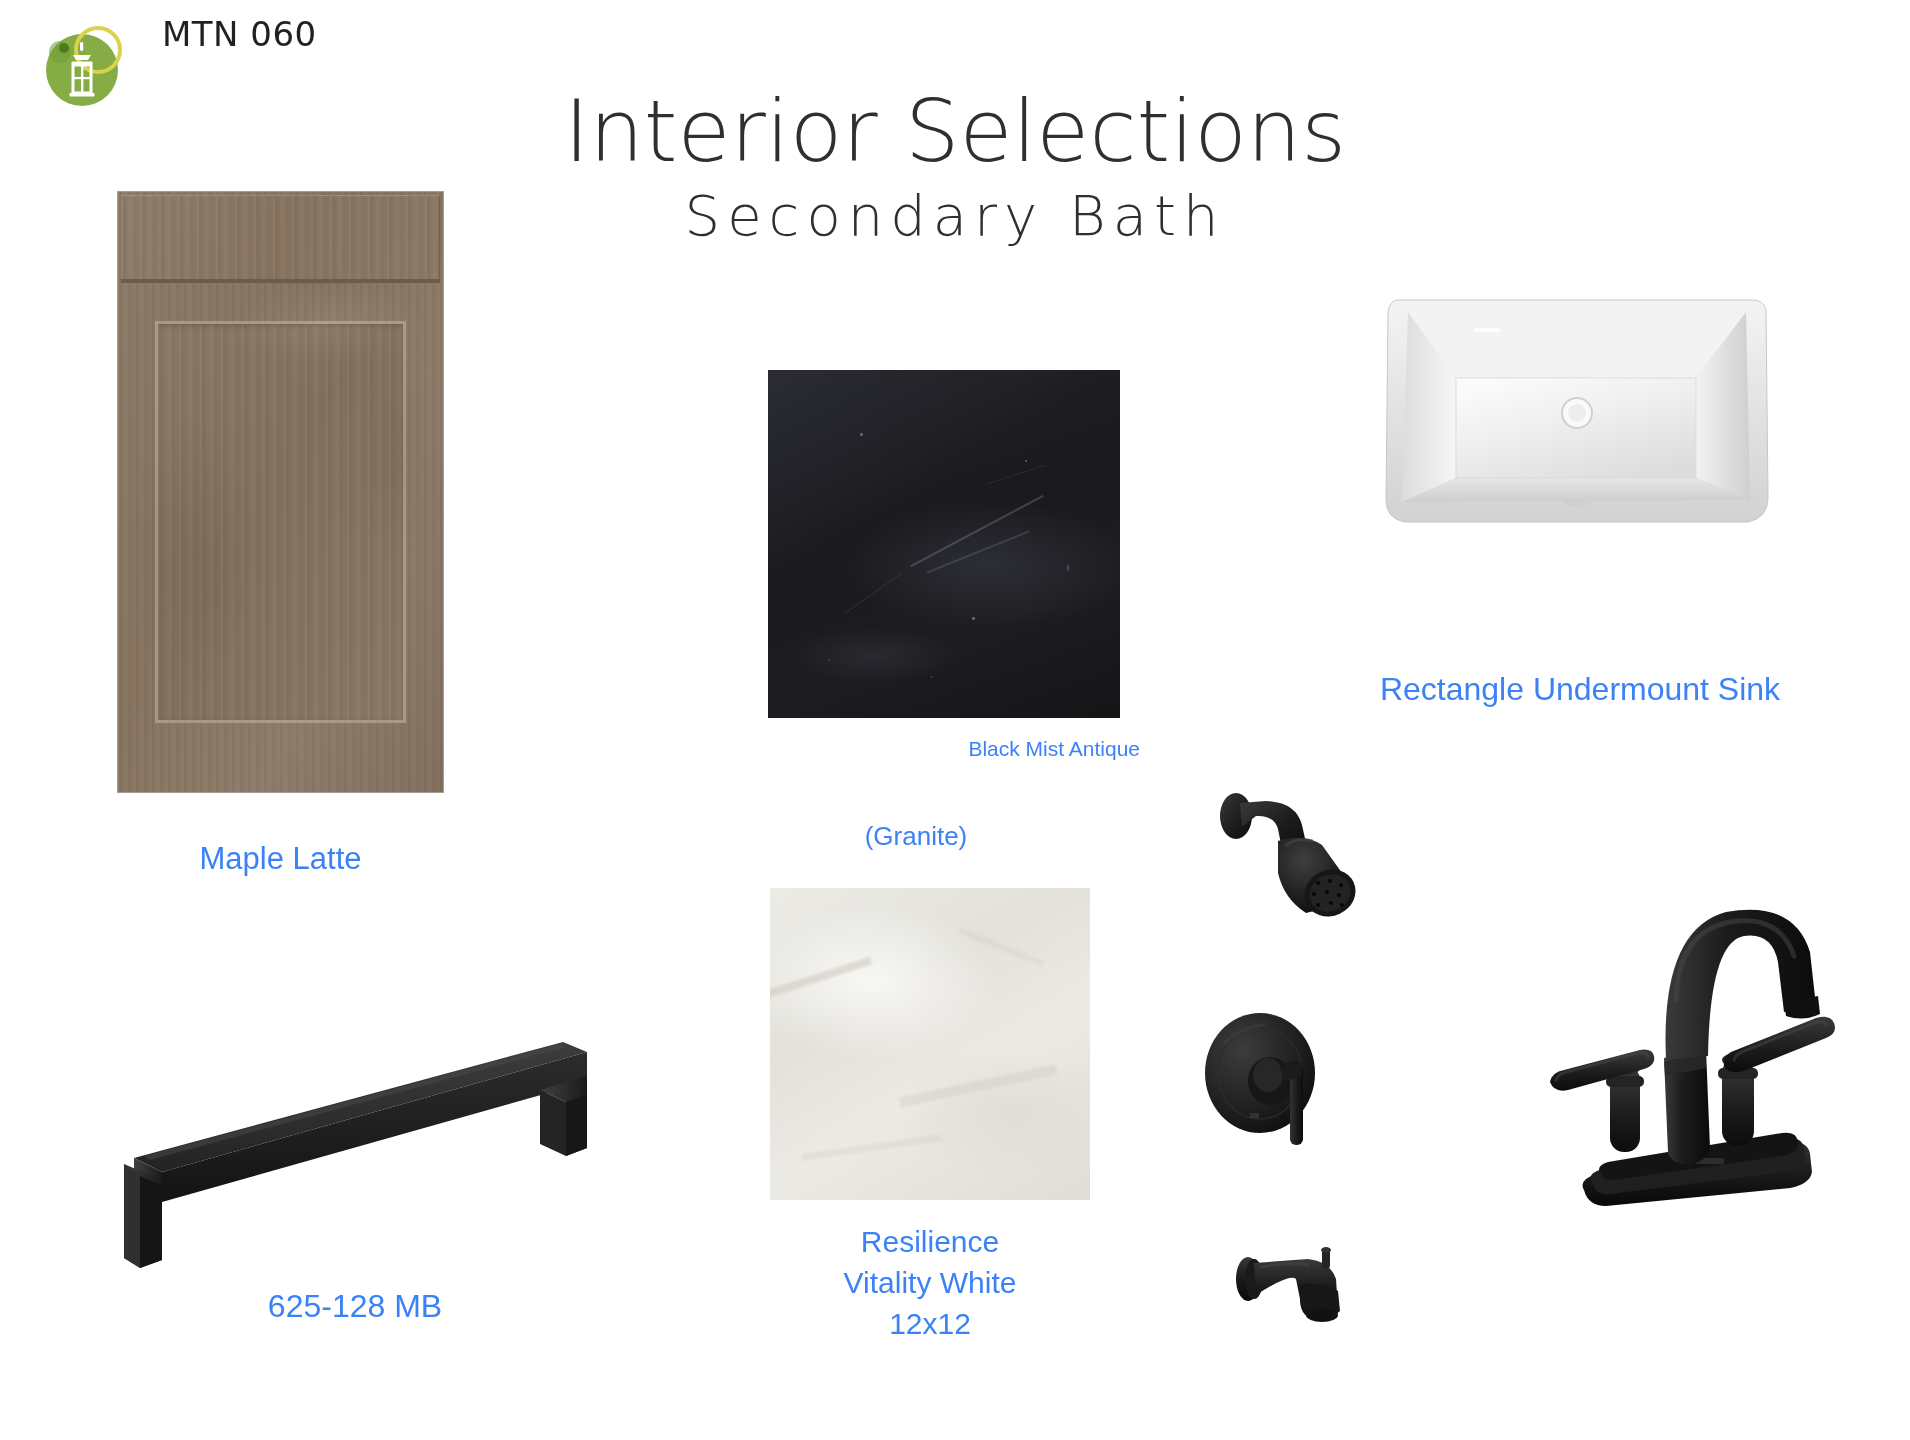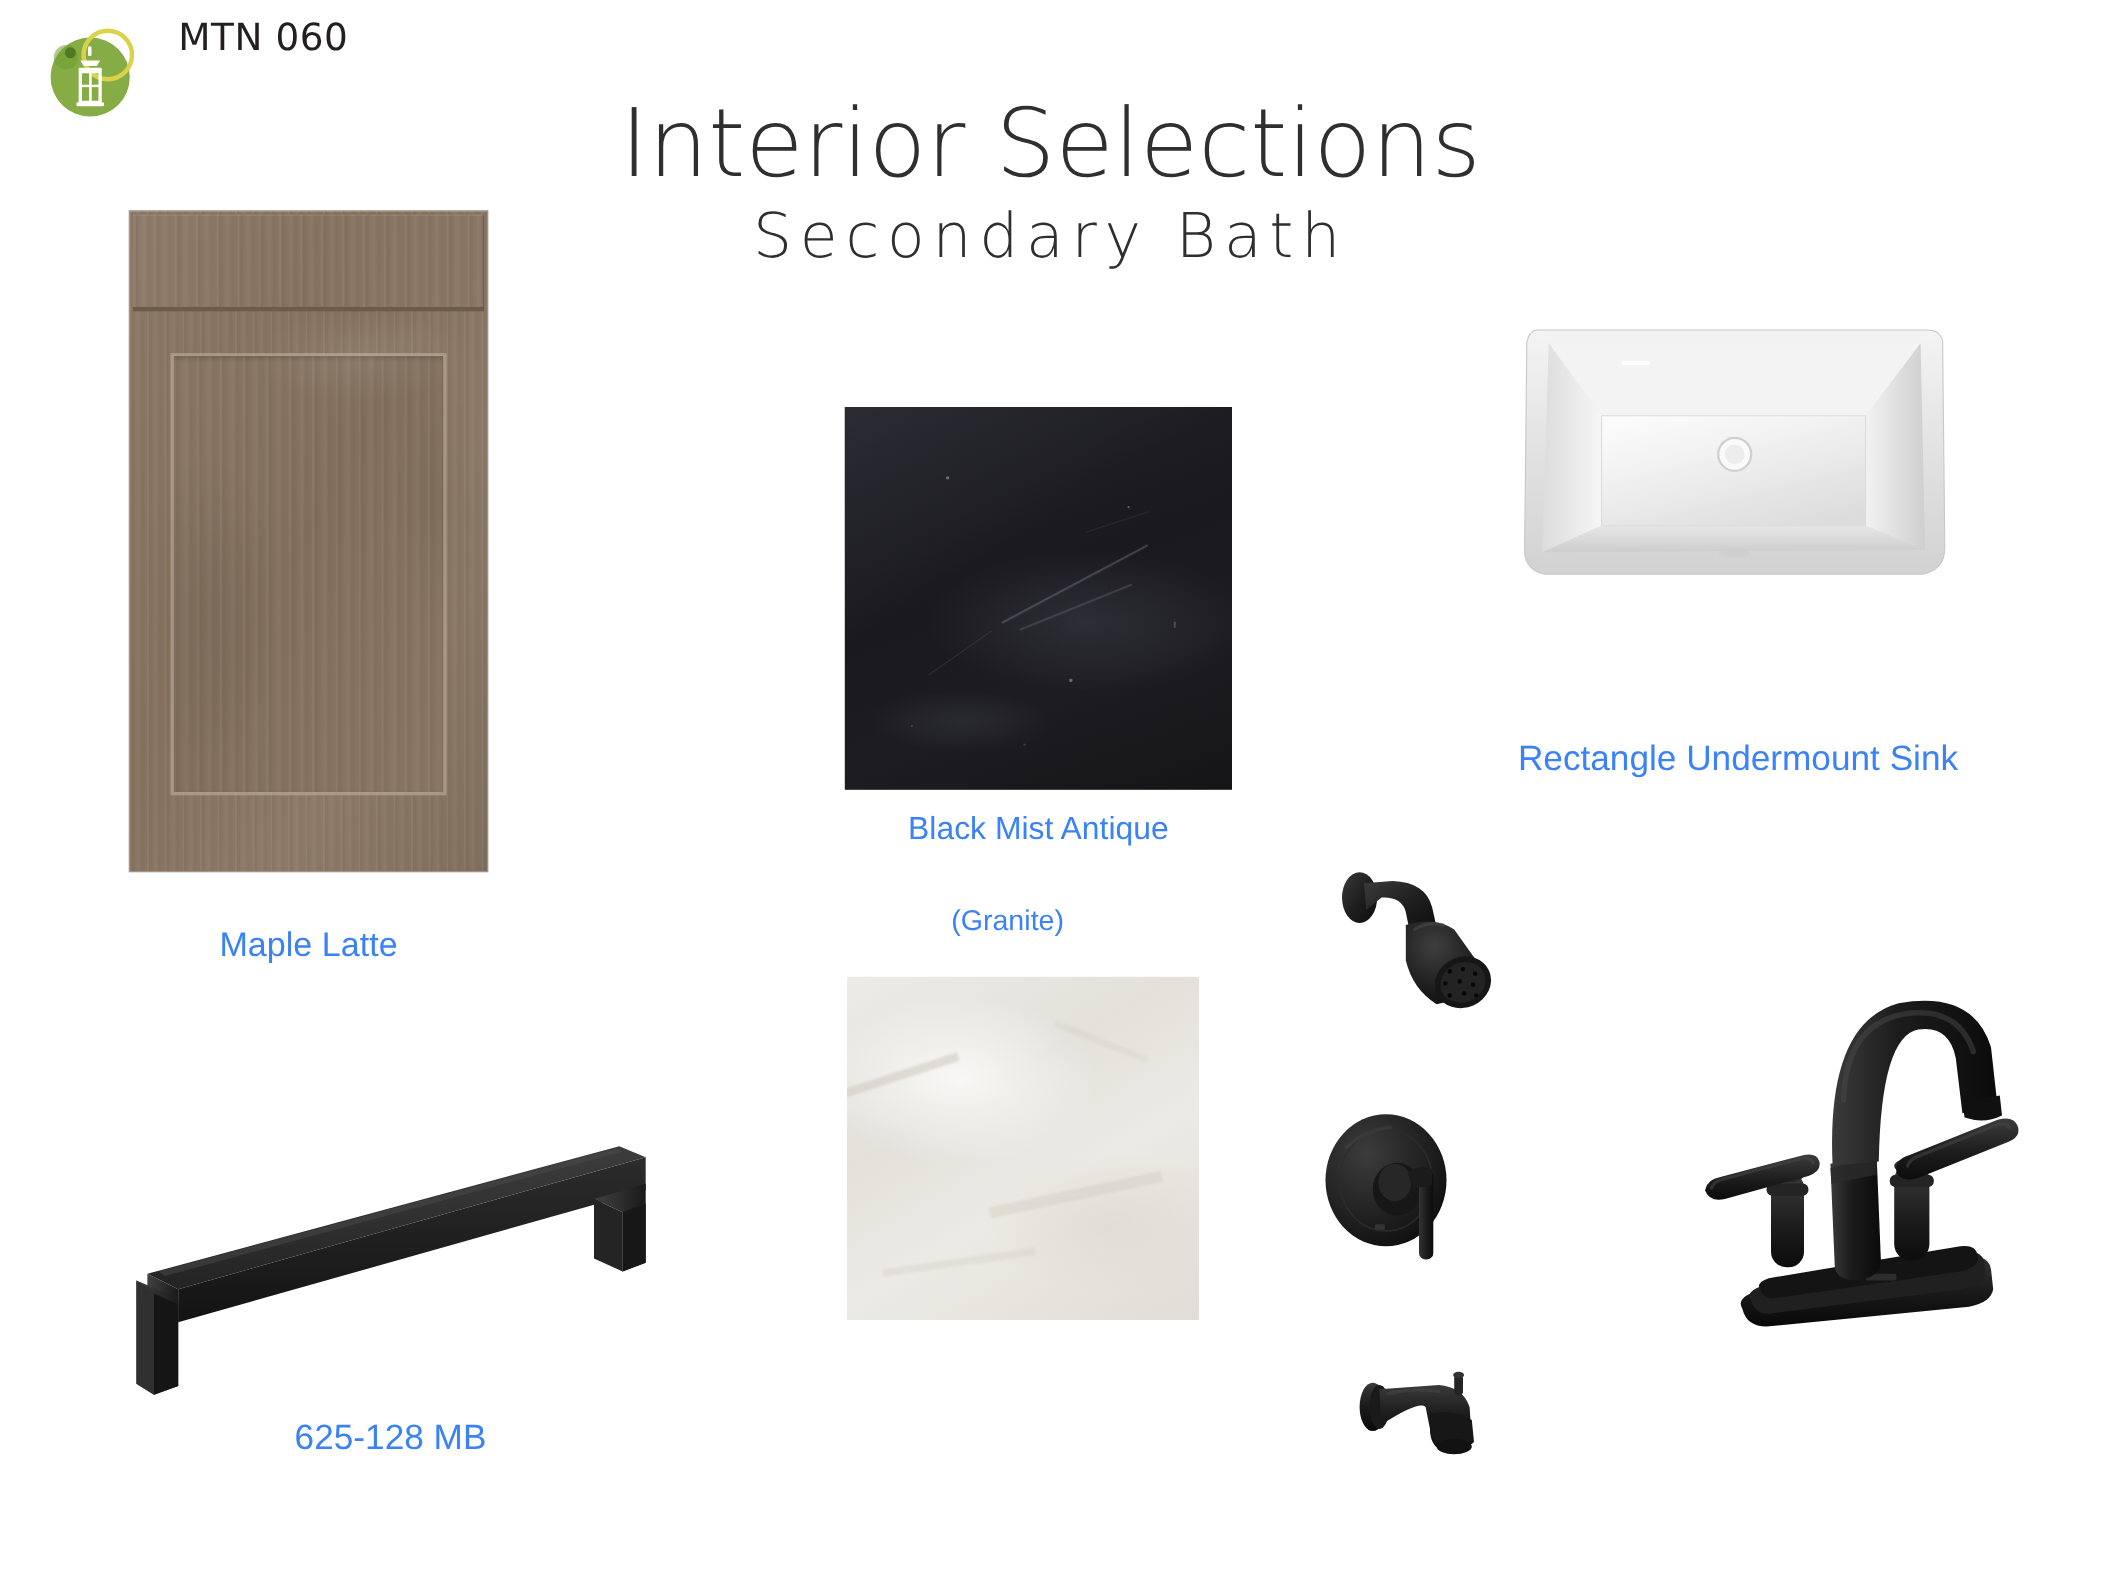--- a/index.html
+++ b/index.html
@@ -263,21 +263,21 @@
     <div class="vein" style="left:20%; top:64%; width:70px; height:1.2px; transform:rotate(-35deg); opacity:.5;"></div>
     <div class="vein" style="left:62%; top:30%; width:60px; height:1px; transform:rotate(-18deg); opacity:.4;"></div>
     <div class="fleck" style="left:26%; top:18%; width:3px; height:3px;"></div>
     <div class="fleck" style="left:73%; top:26%; width:2px; height:2px;"></div>
     <div class="fleck" style="left:58%; top:71%; width:2.5px; height:2.5px;"></div>
     <div class="fleck" style="left:85%; top:56%; width:2px; height:6px; border-radius:2px; opacity:.55;"></div>
     <div class="fleck" style="left:17%; top:83%; width:2px; height:2px; opacity:.5;"></div>
     <div class="fleck" style="left:46%; top:88%; width:3px; height:2px; opacity:.4;"></div>
   </div>
   <div class="caption cap-lg" style="left:748px; top:735px; width:392px;">
-    <span class="line" style="font-size:29px;">Black Mist Antique</span>
+    <span class="line" style="font-size:21px;text-align:right;">Black Mist Antique</span>
   </div>
   <div class="caption cap-sm" style="left:720px; top:782px; width:392px;margin-top:38px;">
     <span class="line">(Granite)</span>
   </div>
 
   <div class="sink">
     <svg width="398" height="290" viewBox="0 0 398 290" aria-hidden="true">
       <defs>
         <linearGradient id="rimG" x1="0" y1="0" x2="0" y2="1">
           <stop offset="0%" stop-color="#f4f4f4"></stop>
@@ -327,20 +327,25 @@
   </div>
   <div class="caption cap-md" style="left:1350px; top:668px; width:460px;">
     <span class="line" style="font-size:32px;">Rectangle Undermount Sink</span>
   </div>
 
   <div class="tile">
     <div class="tvein" style="left:-5%; top:28%; width:120px; height:8px; transform:rotate(-18deg);"></div>
     <div class="tvein" style="left:40%; top:62%; width:160px; height:10px; transform:rotate(-12deg); opacity:.7;"></div>
     <div class="tvein" style="left:58%; top:18%; width:90px; height:6px; transform:rotate(22deg); opacity:.5;"></div>
     <div class="tvein" style="left:10%; top:82%; width:140px; height:7px; transform:rotate(-8deg); opacity:.55;"></div>
+  </div>
+  <div class="caption cap-md" style="left:690px; top:1222px; width:480px;">
+    <span class="line">Resilience</span>
+    <span class="line">Vitality White</span>
+    <span class="line">12x12</span>
   </div>
 
   <div class="fixture pull">
     <svg width="520" height="250" viewBox="0 0 520 250" aria-hidden="true">
       <defs>
         <linearGradient id="pullTop" x1="0" y1="0" x2="0" y2="1">
           <stop offset="0%" stop-color="#3d3d3d"></stop>
           <stop offset="100%" stop-color="#232323"></stop>
         </linearGradient>
         <linearGradient id="pullFace" x1="0" y1="0" x2="0" y2="1">

